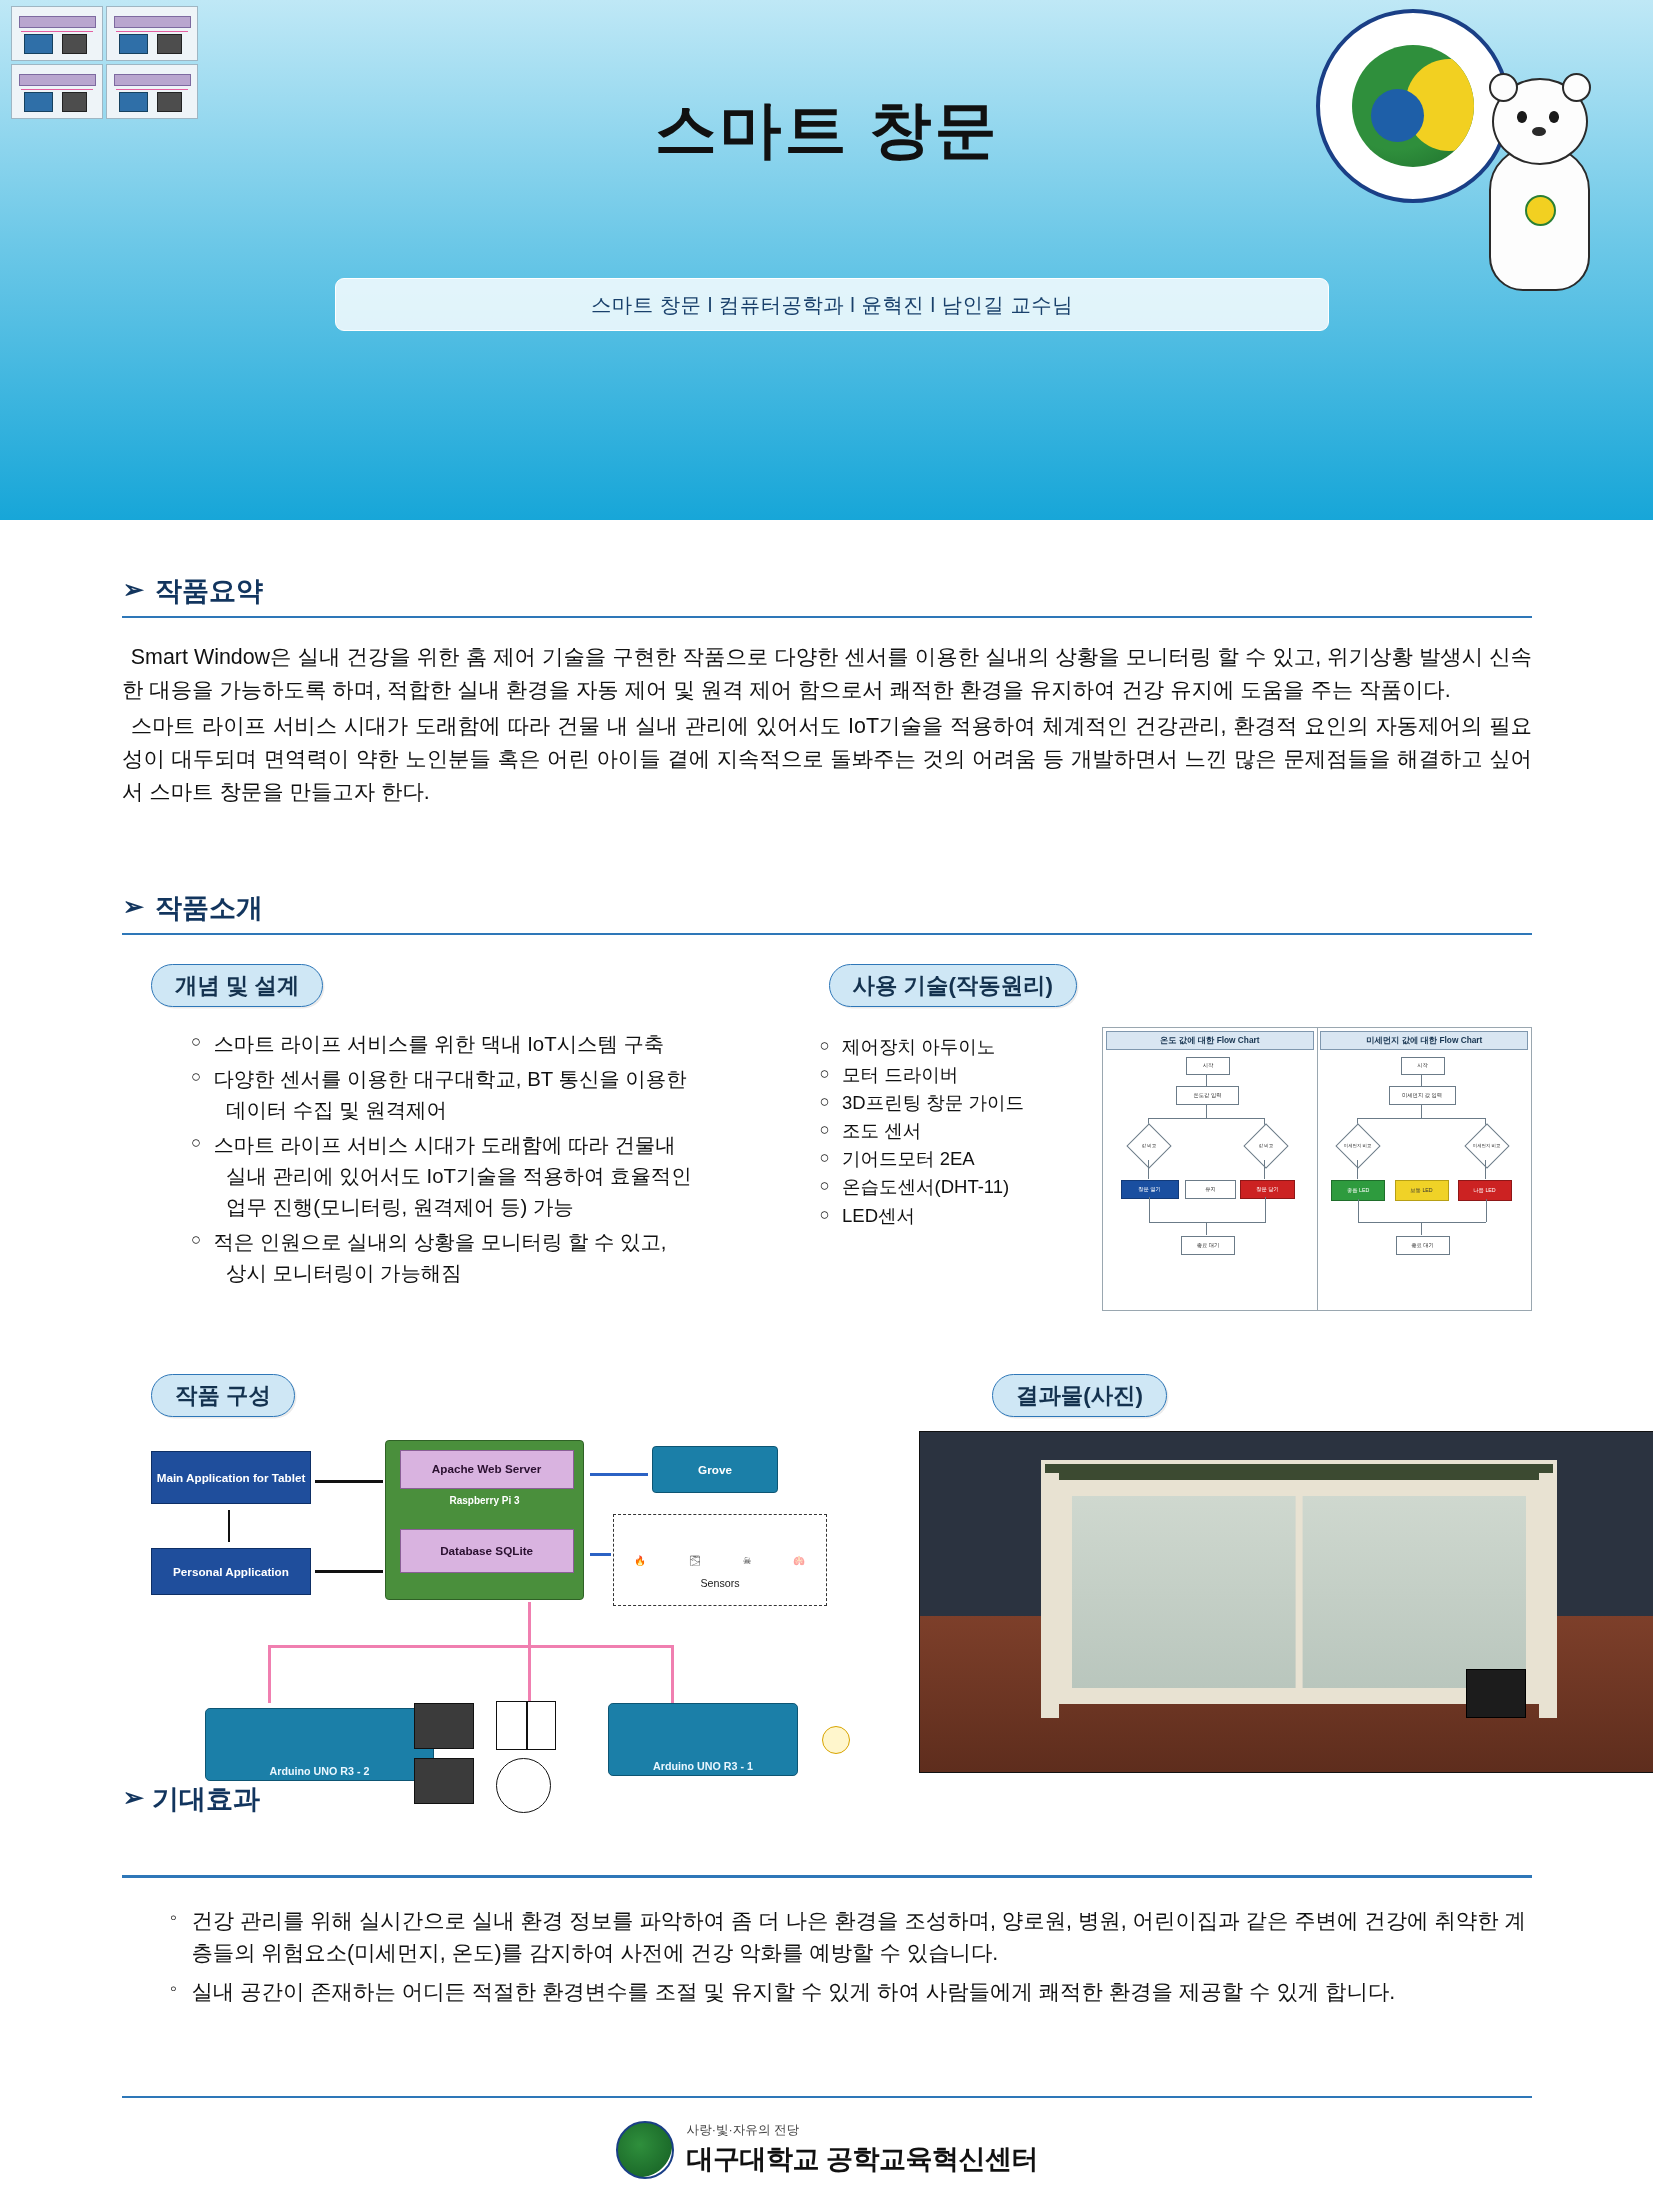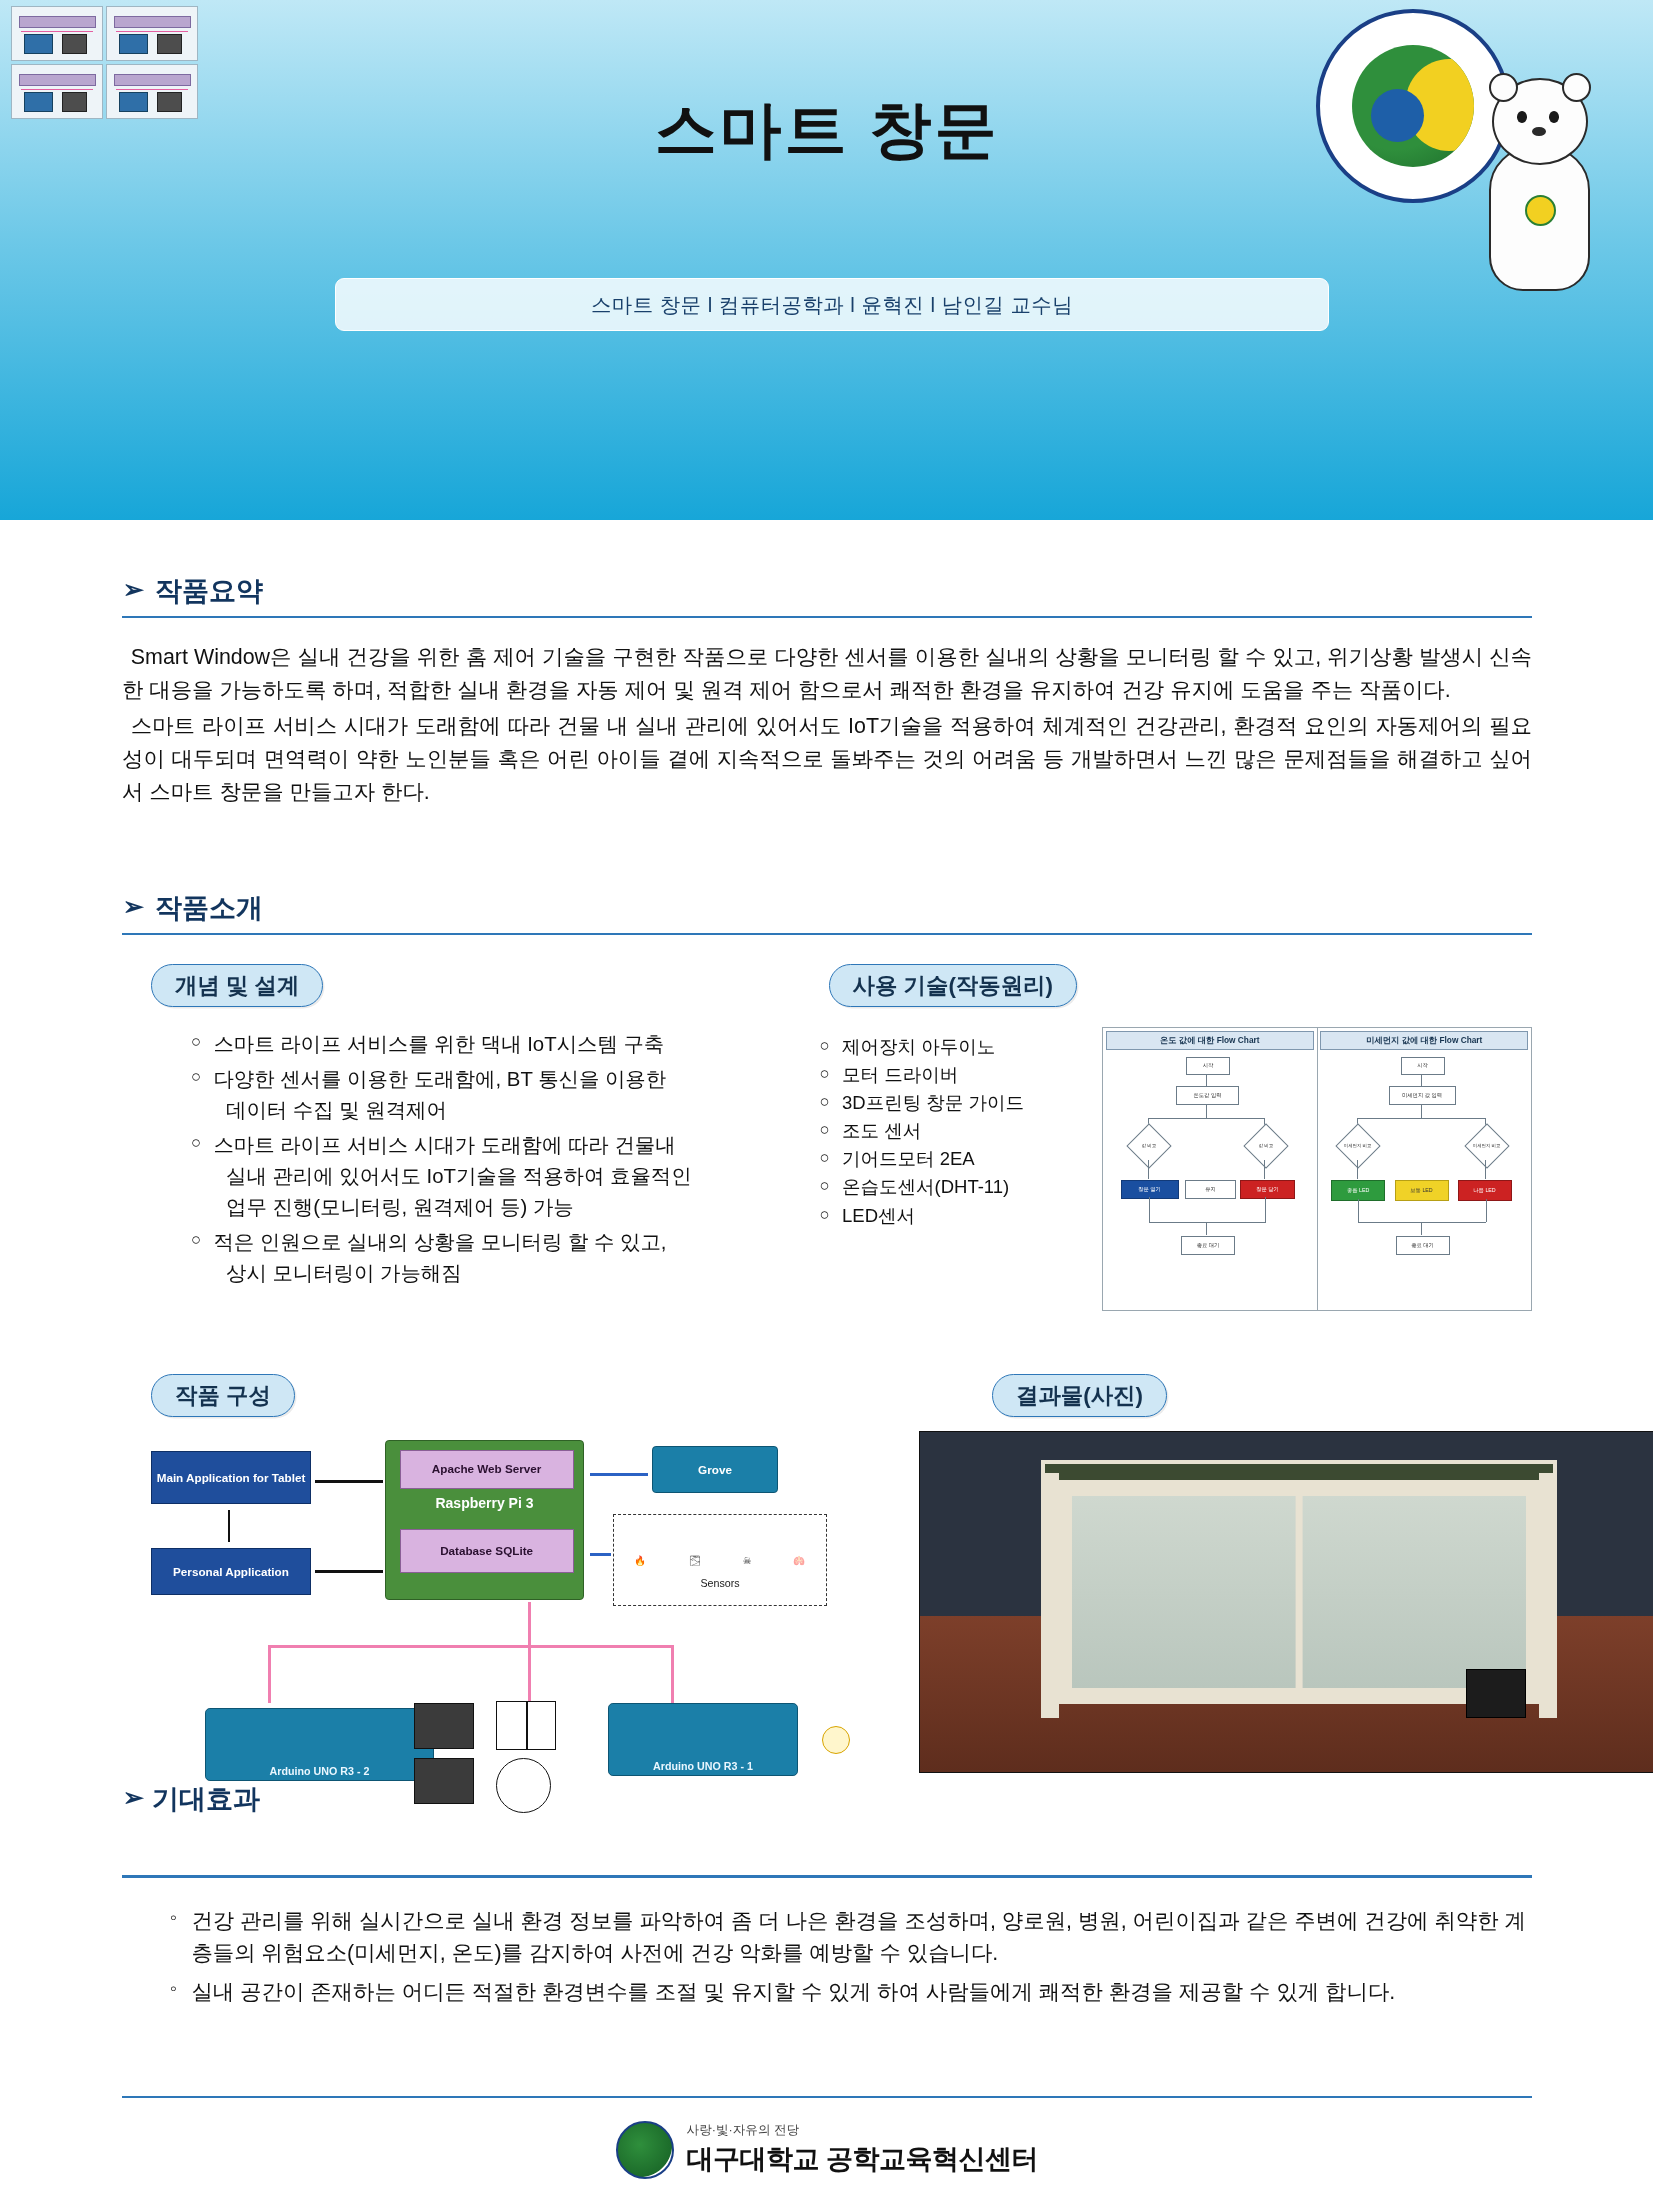--- a/index.html
+++ b/index.html
@@ -683,21 +683,21 @@
 
     <div class="col">
       <div style="padding-left:29px">
         <span class="pill">개념 및 설계</span>
       </div>
       <ul class="bullets">
         <li>
           <span>스마트 라이프 서비스를 위한 댁내 IoT시스템 구축</span>
         </li>
         <li>
-          <span>다양한 센서를 이용한 도래함에, BT 통신을 이용한</span>
+          <span>다양한 센서를 이용한 대구대학교, BT 통신을 이용한</span>
           <span class="sub">데이터 수집 및 원격제어</span>
         </li>
         <li>
           <span>스마트 라이프 서비스 시대가 도래함에 따라 건물내</span>
           <span class="sub">실내 관리에 있어서도 IoT기술을 적용하여 효율적인 업무 진행(모니터링, 원격제어 등) 가능</span>
         </li>
         <li>
           <span>적은 인원으로 실내의 상황을 모니터링 할 수 있고,</span>
           <span class="sub">상시 모니터링이 가능해짐</span>
         </li>
@@ -788,21 +788,21 @@
         <span class="pill">작품 구성</span>
       </div>
 
       <div class="arch">
         <div class="a-box a-blue" style="left:29px; top:19.4px; width:160px; height:53px;">Main Application for Tablet</div>
         <div class="a-box a-blue" style="left:29px; top:117px; width:160px; height:47px;">Personal Application</div>
         <div class="a-arrow" style="left:106px; top:79px; width:2.4px; height:32px;"></div>
 
         <div class="a-box a-pi" style="left:263px; top:8.8px; width:199px; height:160px;">
           <div style="position:absolute; left:13.6px; top:8.8px; width:172px; height:37px; background:#d9b3e0; border:1px solid #8a5f96; color:#2a1030; font-size:11.7px; display:flex; align-items:center; justify-content:center; text-align:center; line-height:1.1;">Apache Web Server</div>
-          <div style="position:absolute; left:0; top:54px; width:100%; text-align:center; color:#fff; font-size:14px;">Raspberry Pi 3</div>
+          <div style="position:absolute; left:0; top:54px; width:100%; text-align:center; color:#fff; font-size:10px;">Raspberry Pi 3</div>
           <div style="position:absolute; left:13.6px; top:88px; width:172px; height:42px; background:#d9b3e0; border:1px solid #8a5f96; color:#2a1030; font-size:11.7px; display:flex; align-items:center; justify-content:center; text-align:center; line-height:1.1;">Database SQLite</div>
         </div>
 
         <div class="a-arrow" style="left:193px; top:49px; width:68px;"></div>
         <div class="a-arrow" style="left:193px; top:139px; width:68px;"></div>
 
         <div class="a-box" style="left:530px; top:14.6px; width:126px; height:47px; background:#1b7fa8; border:1.5px solid #0d5573; border-radius:3.9px;">Grove</div>
         <div class="a-arrow blue" style="left:468px; top:42px; width:58px;"></div>
 
         <div class="a-sensors" style="left:491px; top:83px; width:214px; height:92px;">

